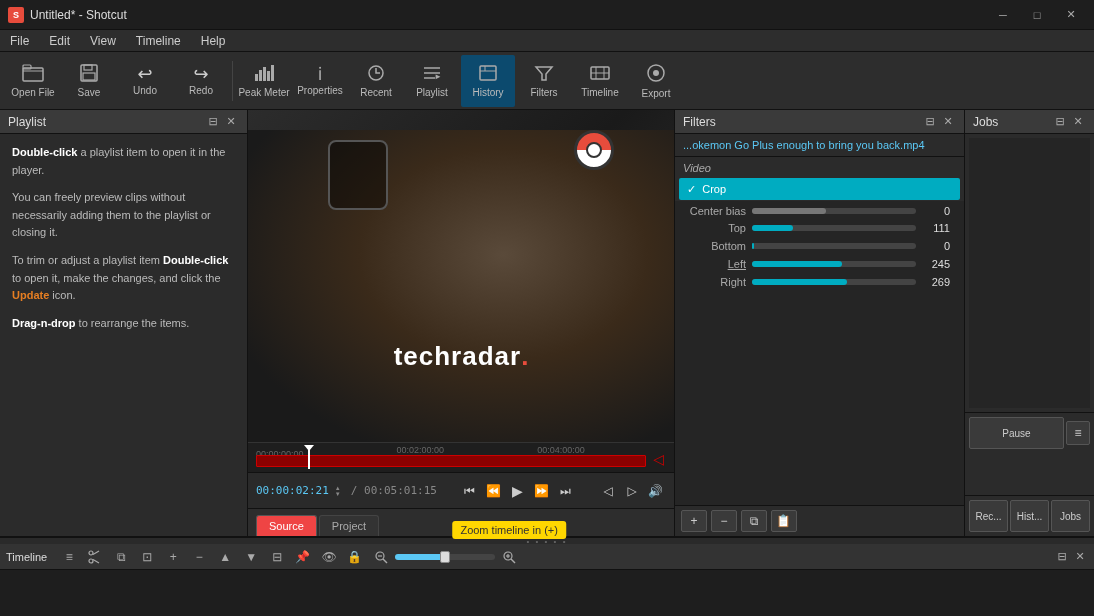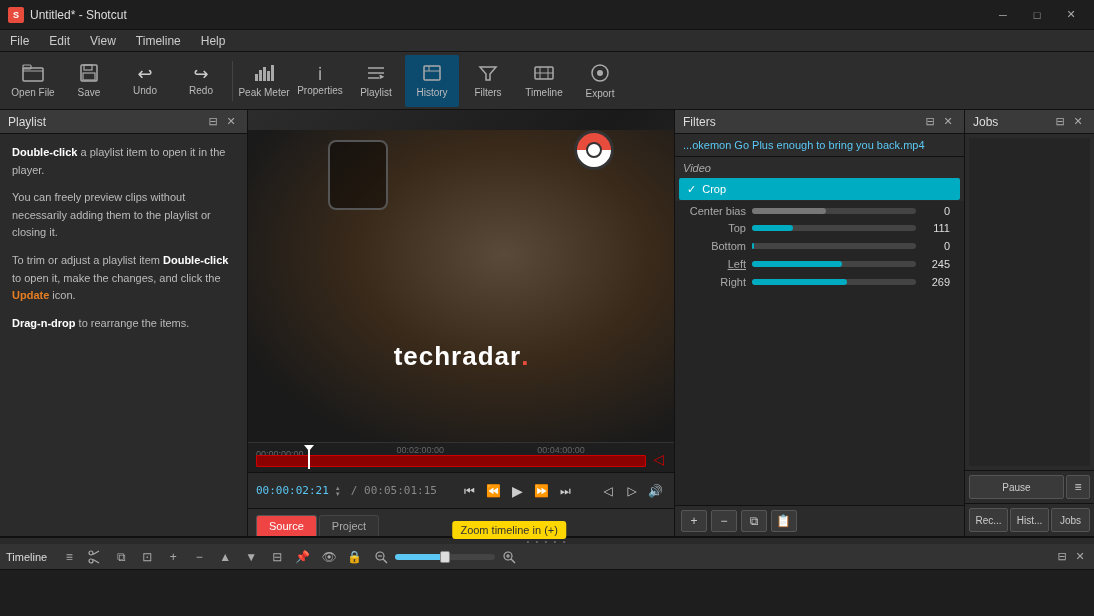--- a/index.html
+++ b/index.html
@@ -272,21 +272,21 @@
       display: flex;
       flex-direction: column;
     }
     .jobs-content {
       flex: 1;
       background: #252525;
       margin: 4px;
     }
     .jobs-btn {
       flex: 1;
-      height: 24px;
+      height: 32px;
       background: #3a3a3a;
       border: 1px solid #555;
       color: #ccc;
       cursor: pointer;
       font-size: 10px;
       border-radius: 2px;
     }
     .tl-btn {
       width: 24px; height: 20px;
       background: transparent;
@@ -403,20 +403,29 @@
             <rect x="9" y="3" width="3" height="14" fill="#aaa"></rect>
             <rect x="13" y="7" width="3" height="10" fill="#aaa"></rect>
             <rect x="17" y="1" width="3" height="16" fill="#aaa"></rect>
           </svg>
       </span>
       <span class="tool-label">Peak Meter</span>
     </button>
     <button class="tool-btn">
       <span class="tool-icon" style="font-size:18px;color:#aaa;">ℹ</span>
       <span class="tool-label">Properties</span>
+    </button>
+    <button class="tool-btn">
+      <span class="tool-icon">
+        <svg width="18" height="18" viewBox="0 0 18 18">
+            <circle cx="9" cy="9" r="7" fill="none" stroke="#aaa" stroke-width="1.5"></circle>
+            <polyline points="9,4 9,9 13,9" fill="none" stroke="#aaa" stroke-width="1.5"></polyline>
+          </svg>
+      </span>
+      <span class="tool-label">Recent</span>
     </button>
     <button class="tool-btn">
       <span class="tool-icon">
         <svg width="20" height="18" viewBox="0 0 20 18">
             <line x1="2" y1="4" x2="18" y2="4" stroke="#aaa" stroke-width="1.5"></line>
             <line x1="2" y1="9" x2="18" y2="9" stroke="#aaa" stroke-width="1.5"></line>
             <line x1="2" y1="14" x2="13" y2="14" stroke="#aaa" stroke-width="1.5"></line>
             <polygon points="16,11 22,14 16,17" fill="#aaa" transform="scale(0.8) translate(1,2)"></polygon>
           </svg>
       </span>
@@ -626,21 +635,21 @@
             <div class="panel-controls">
               <button class="panel-btn">⊟</button>
               <button class="panel-btn">✕</button>
             </div>
           </div>
           <div class="jobs-content"></div>
           <div style="display:flex;align-items:center;padding:4px;gap:2px;border-top:1px solid #111;">
             <button class="jobs-btn">Pause</button>
             <button style="width:24px;height:24px;background:#3a3a3a;border:1px solid #555;color:#ccc;cursor:pointer;font-size:12px;border-radius:2px;flex-shrink:0;">≡</button>
           </div>
-          <div style="display:flex;align-items:center;padding:4px;gap:2px;border-top:1px solid #111;">
+          <div style="display:flex;align-items:center;padding:4px;gap:2px;border-top:1px solid #111;margin-top:42px;">
             <button class="jobs-btn" style="font-size:10px;">Rec...</button>
             <button class="jobs-btn" style="font-size:10px;">Hist...</button>
             <button class="jobs-btn" style="font-size:10px;">Jobs</button>
           </div>
         </div>
 
       </div>
     </div>
 
     <div style="height:80px;background:#2a2a2a;border-top:2px solid #111;display:flex;flex-direction:column;flex-shrink:0;">

